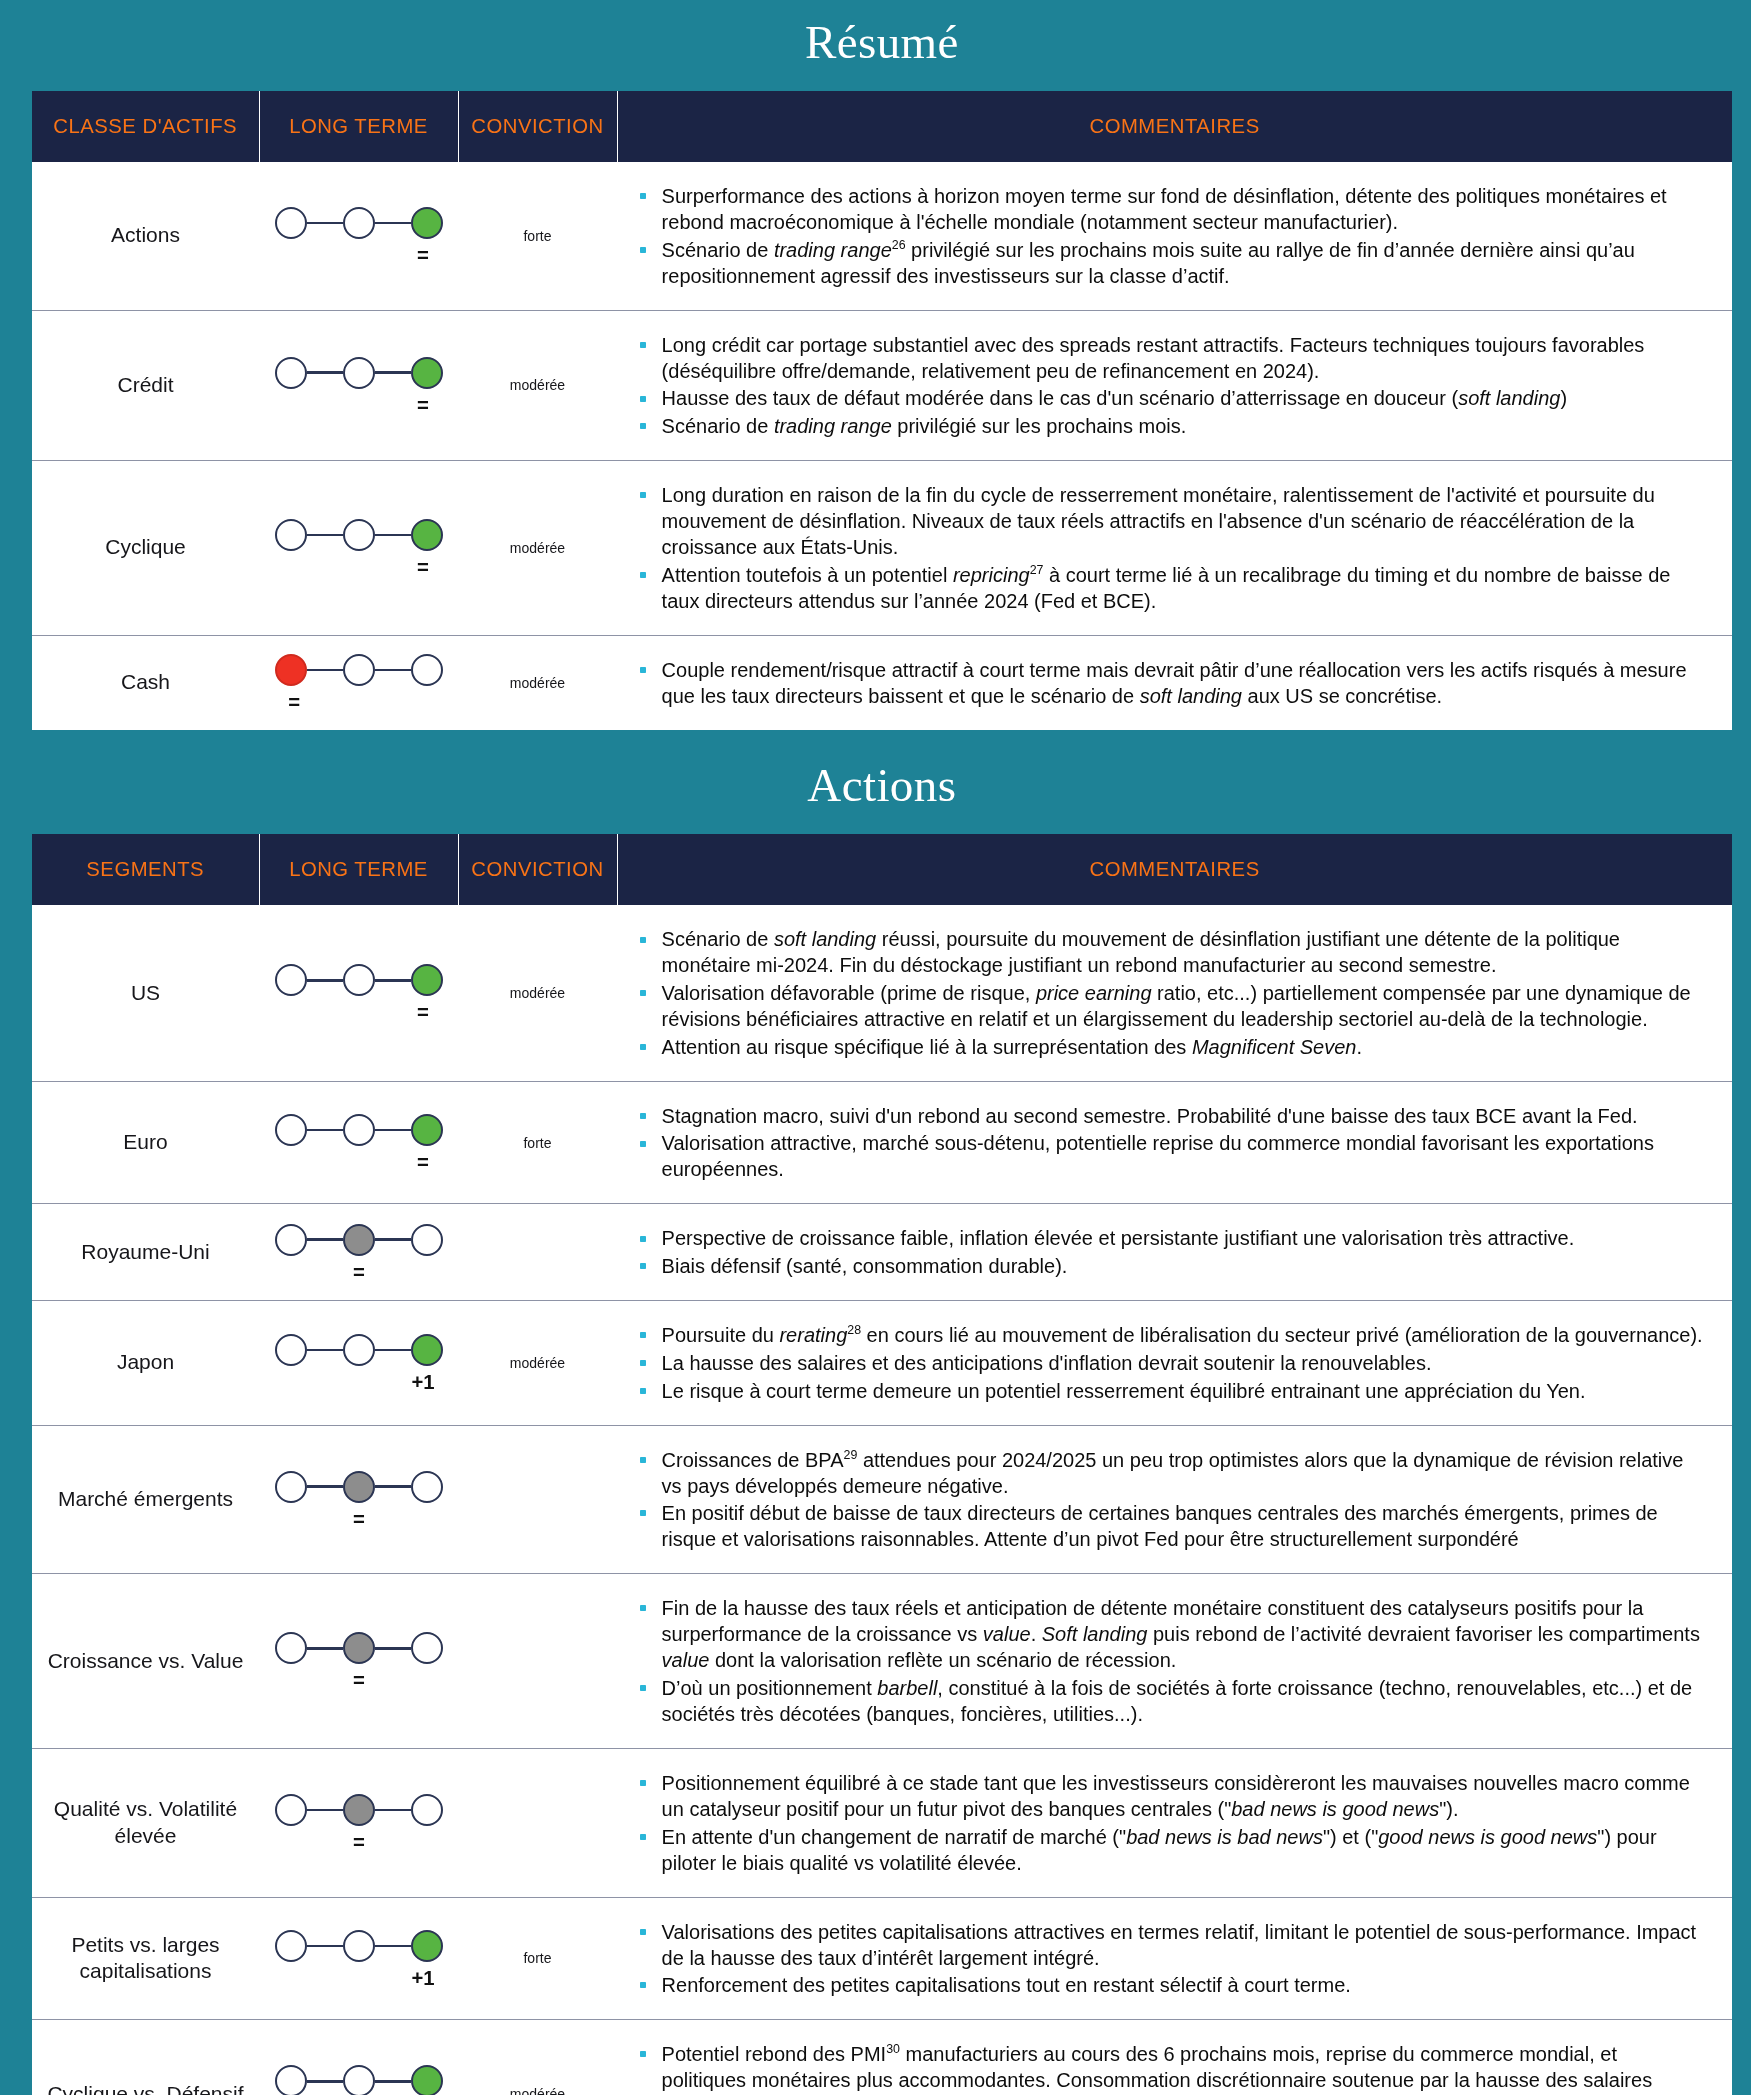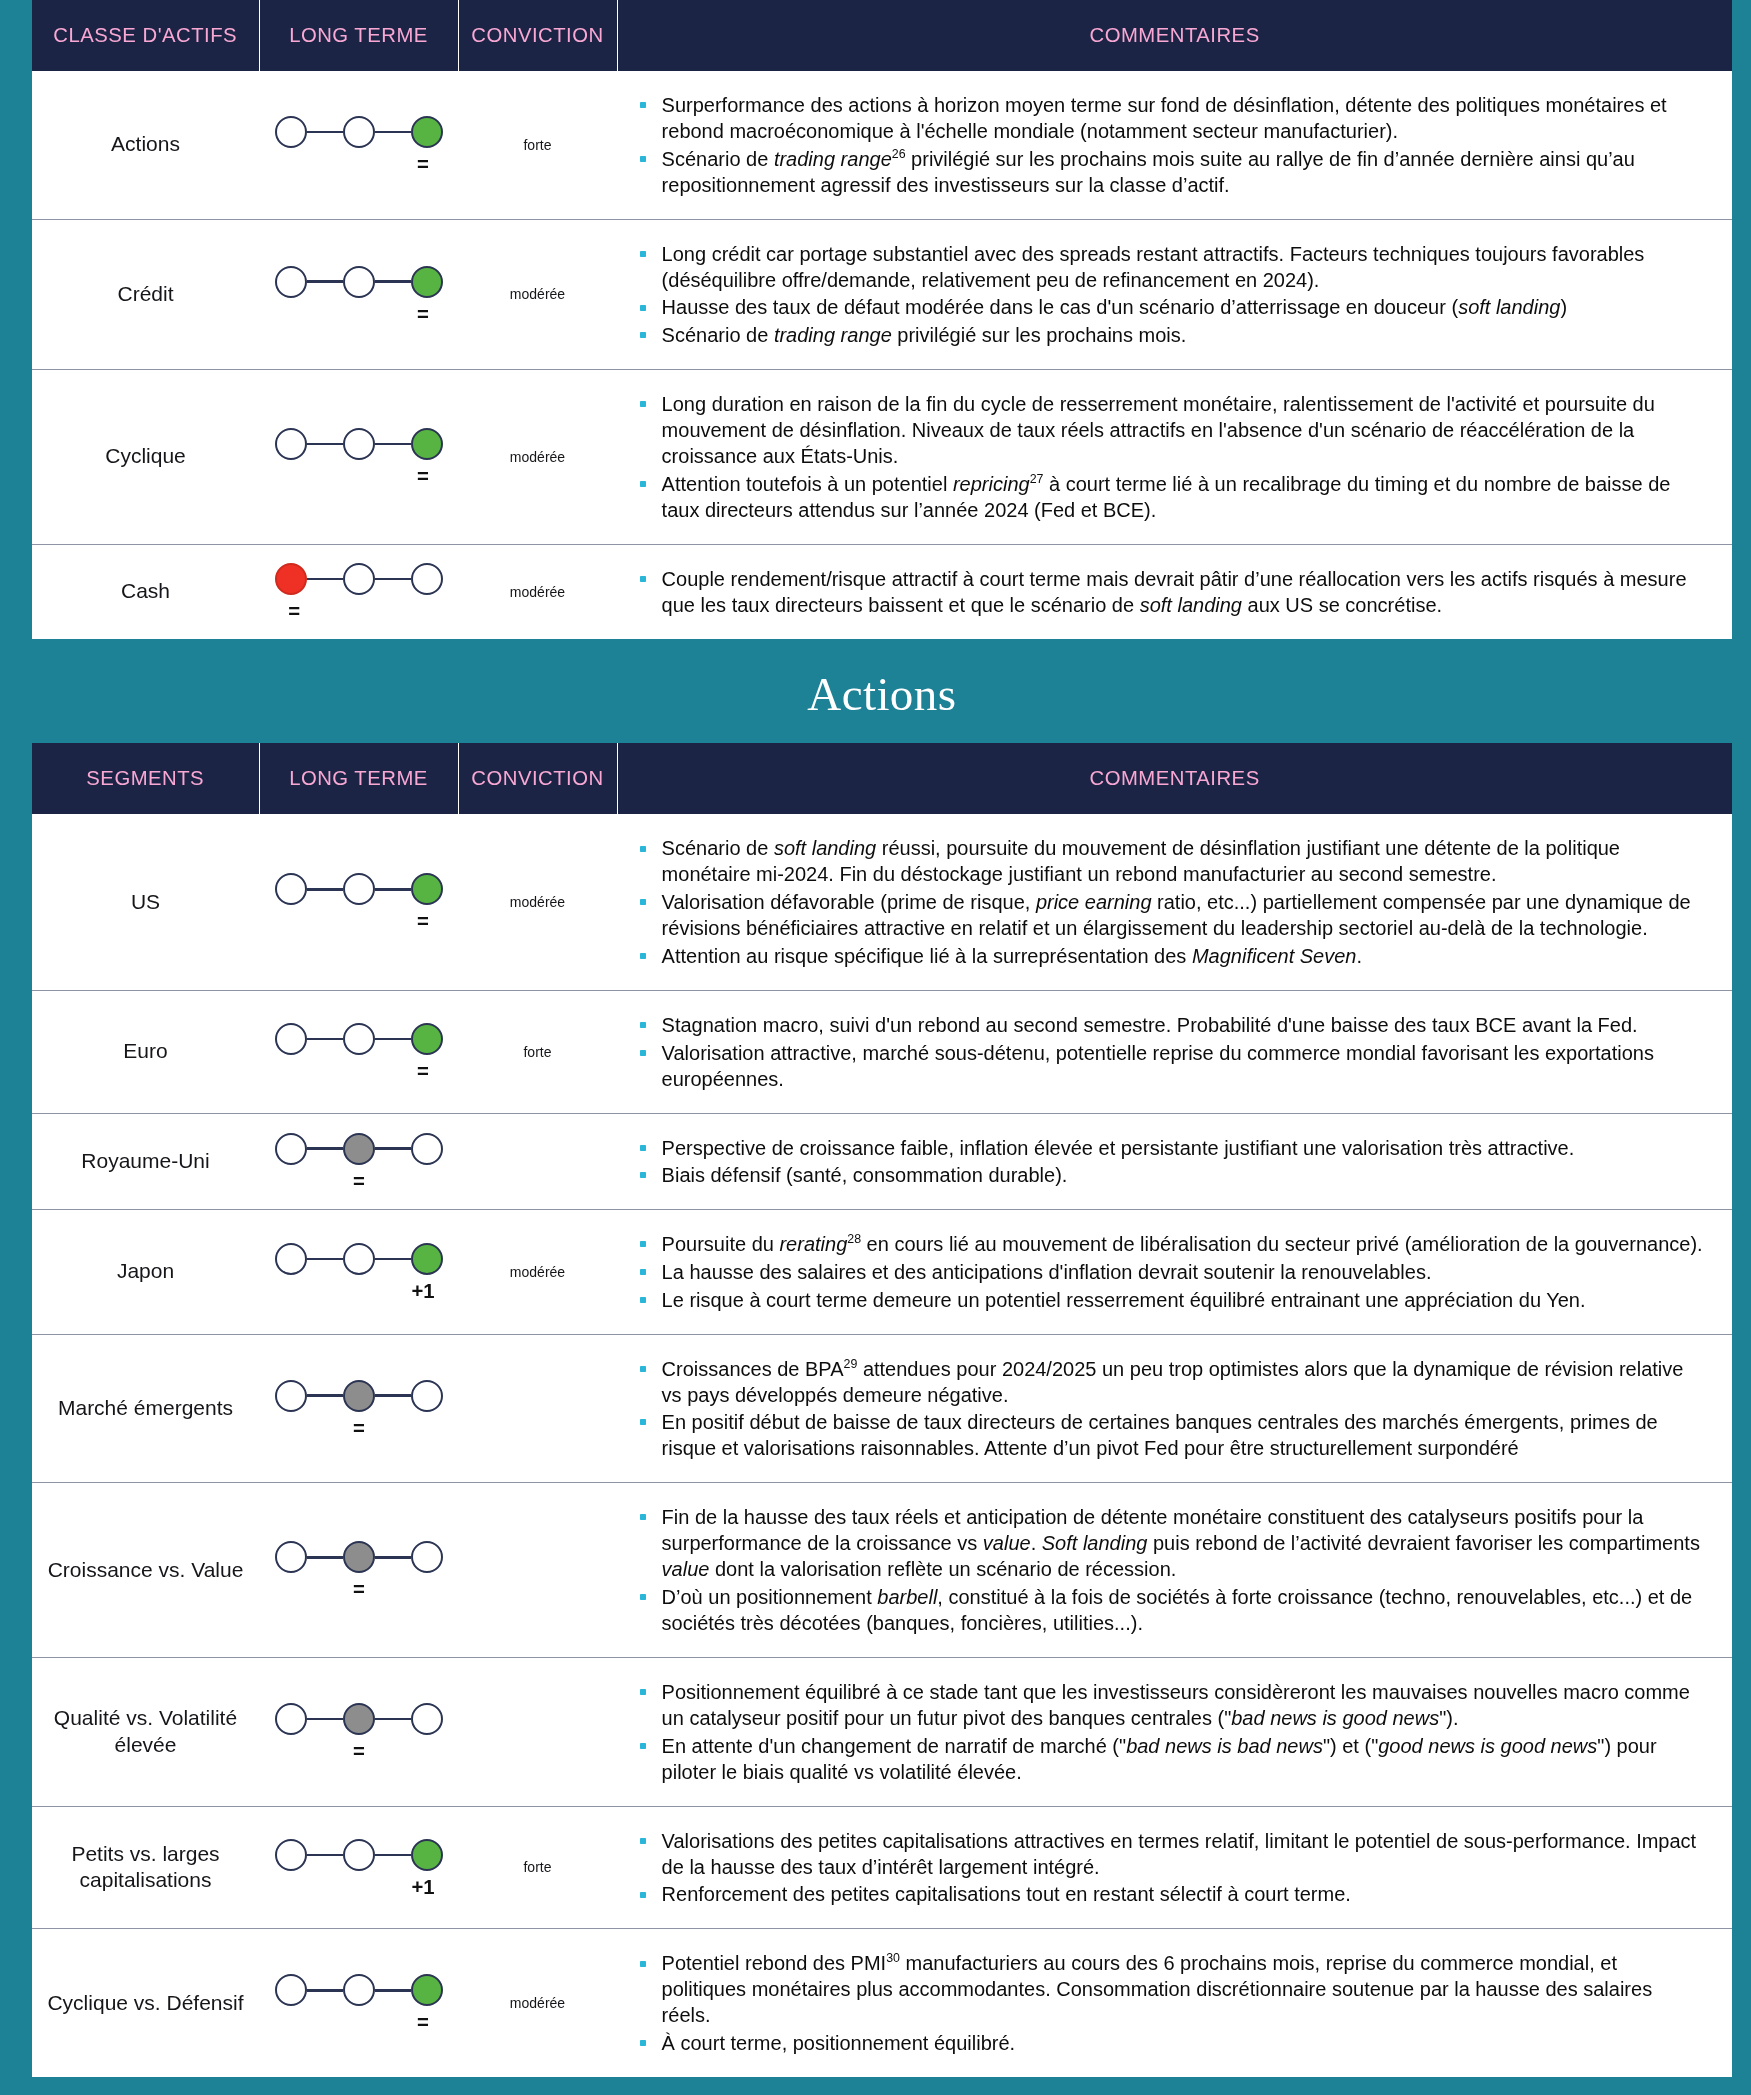--- a/index.html
+++ b/index.html
@@ -38,21 +38,21 @@
     background:#ffffff;
   }
   
   col.c-seg{width:227px;}
   col.c-lt{width:199px;}
   col.c-cv{width:159px;}
   col.c-com{width:auto;}
 
   thead th{
     background:#1b2445;
-    color:#f9a8d4;
+    color:#f97316;
     font-size:20.3px;
     font-weight:400;
     letter-spacing:0.5px;
     height:69px;
     vertical-align:middle;
     border-right:1.7px solid #ffffff;
     font-family:"Liberation Sans", sans-serif;
     text-align:center;
   }
   thead th:last-child{border-right:none;}
@@ -142,20 +142,21 @@
   }
   em{font-style:italic;}
   sup{font-size:0.62em;vertical-align:super;line-height:0;}
 </style>
 </head>
 <body>
 
 <div class="page">
   <div id="sections-root">
       <div class="section first">
+        <div class="section-title">Résumé</div>
         <table class="tbl">
           <colgroup>
             <col class="c-seg">
             <col class="c-lt">
             <col class="c-cv">
             <col class="c-com">
           </colgroup>
           <thead>
             <tr>
               <th>CLASSE D'ACTIFS</th>

